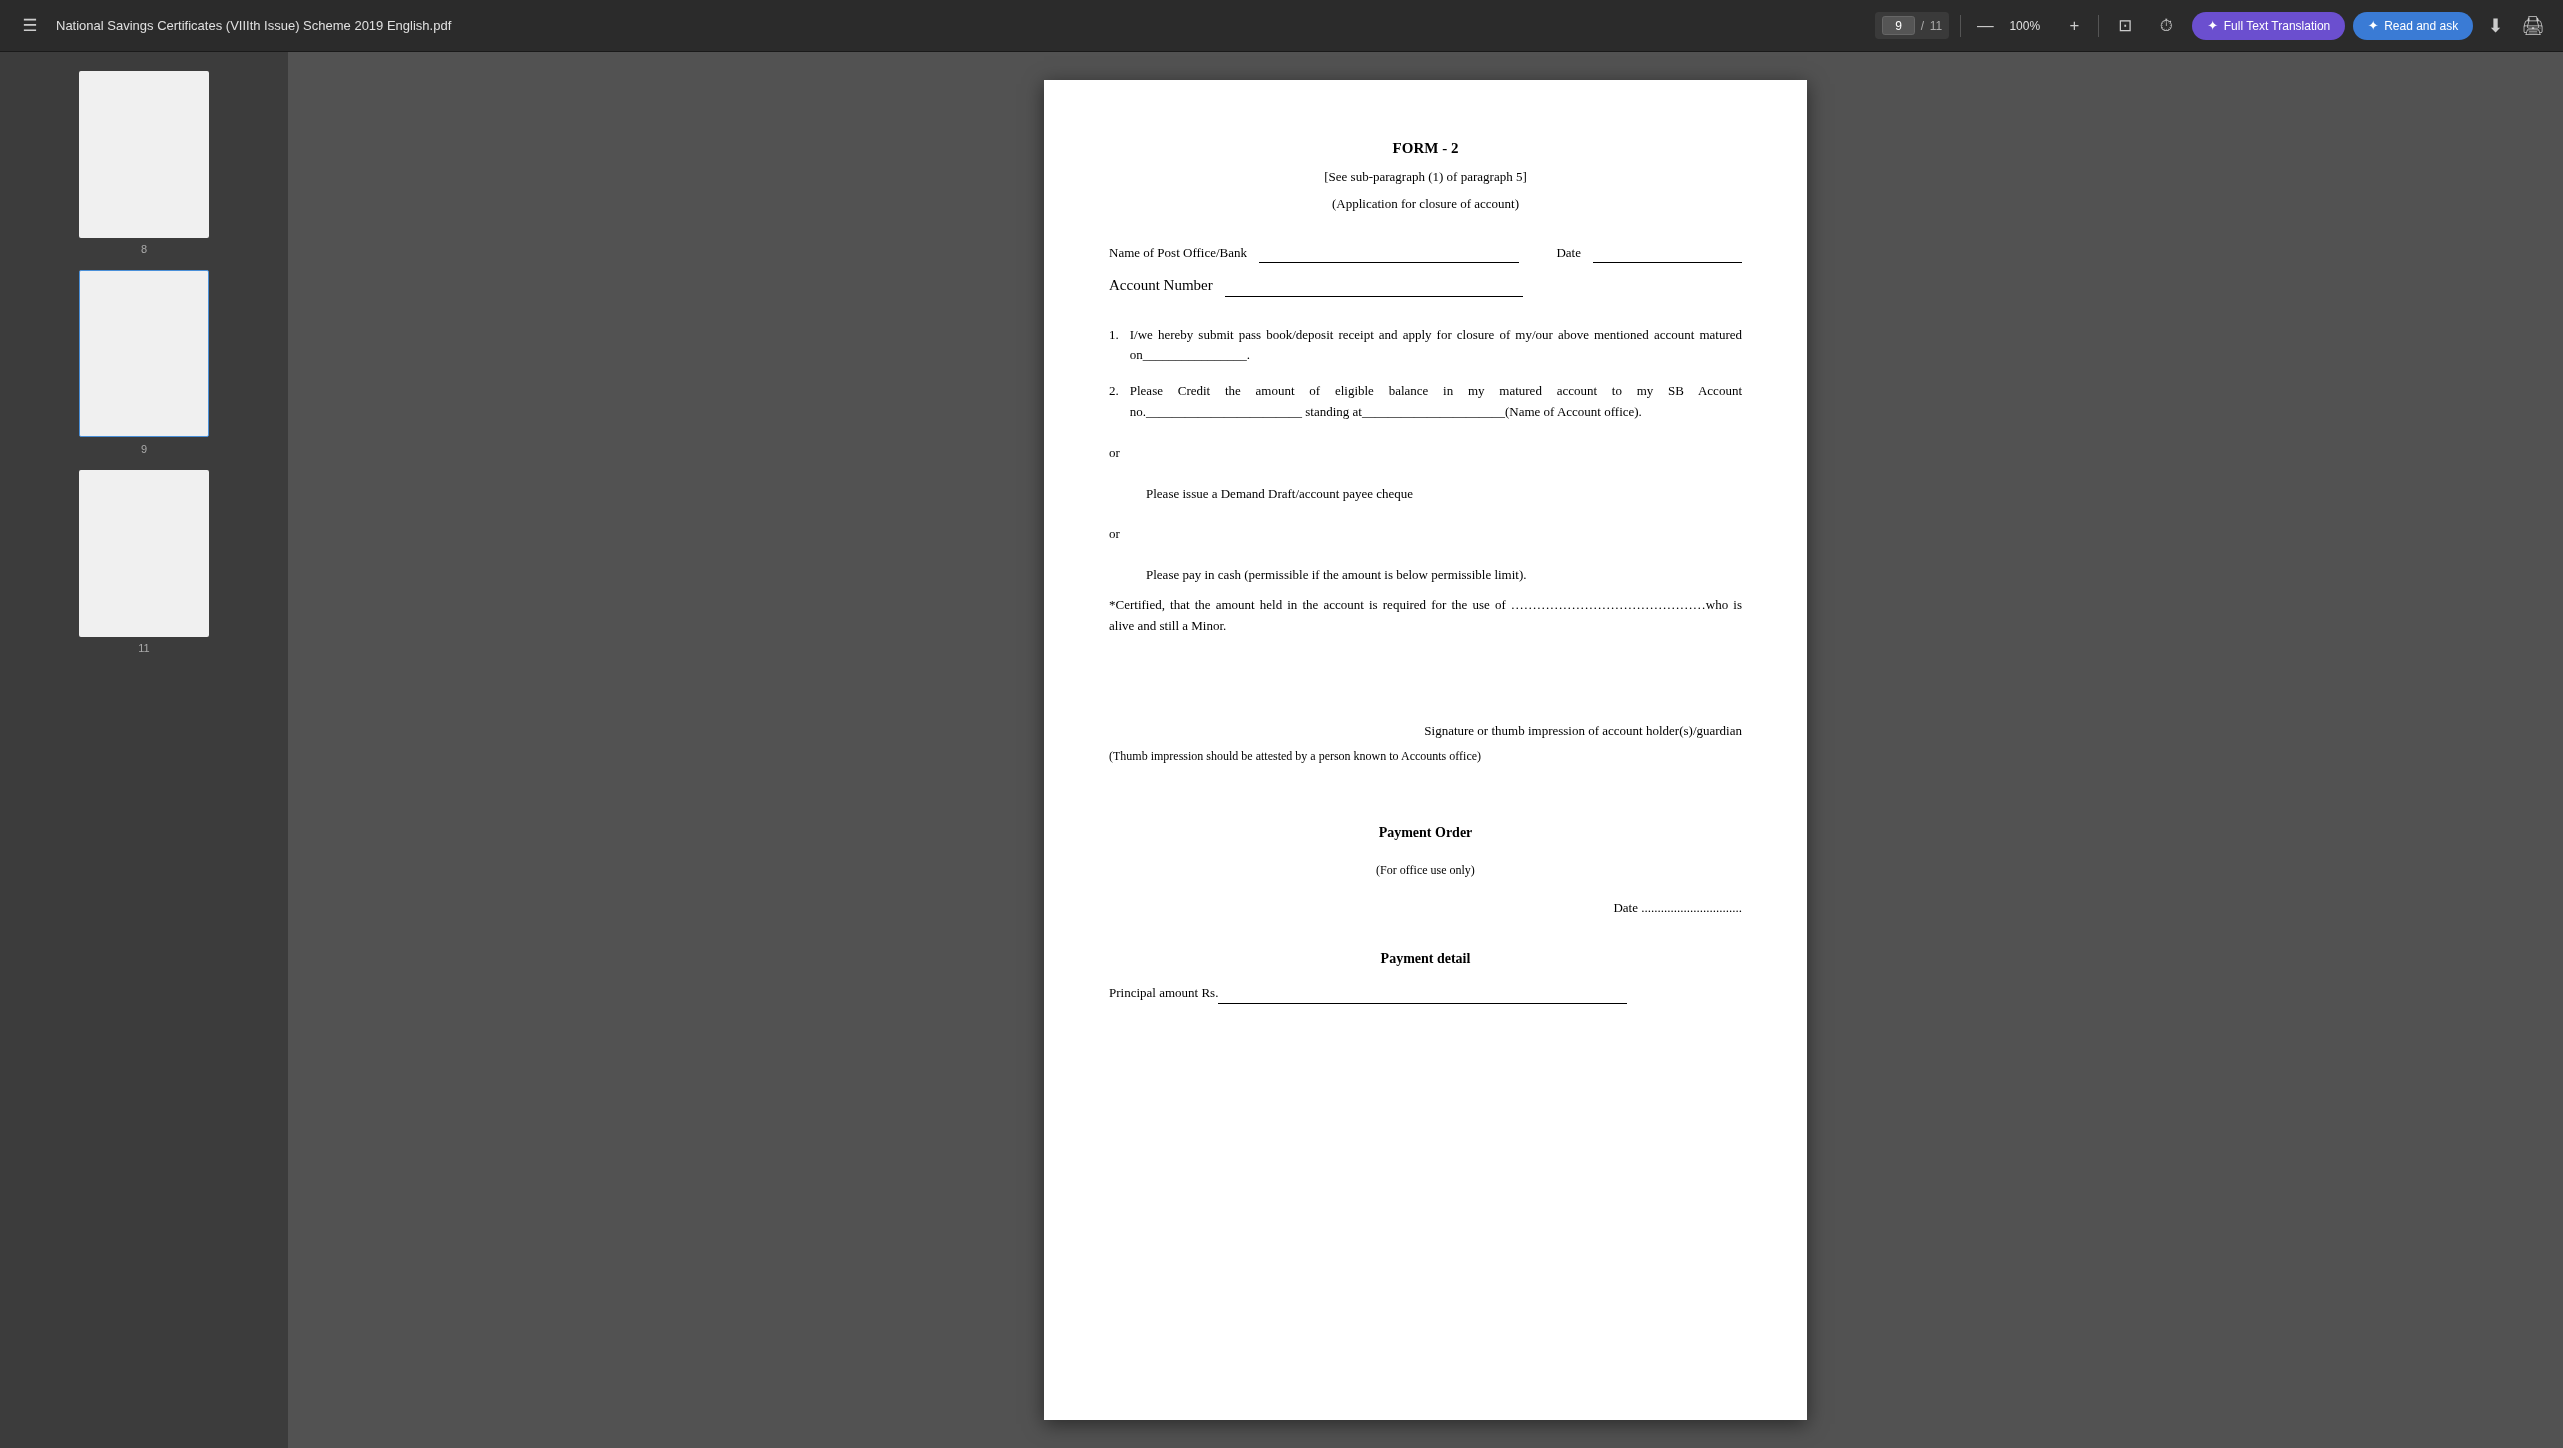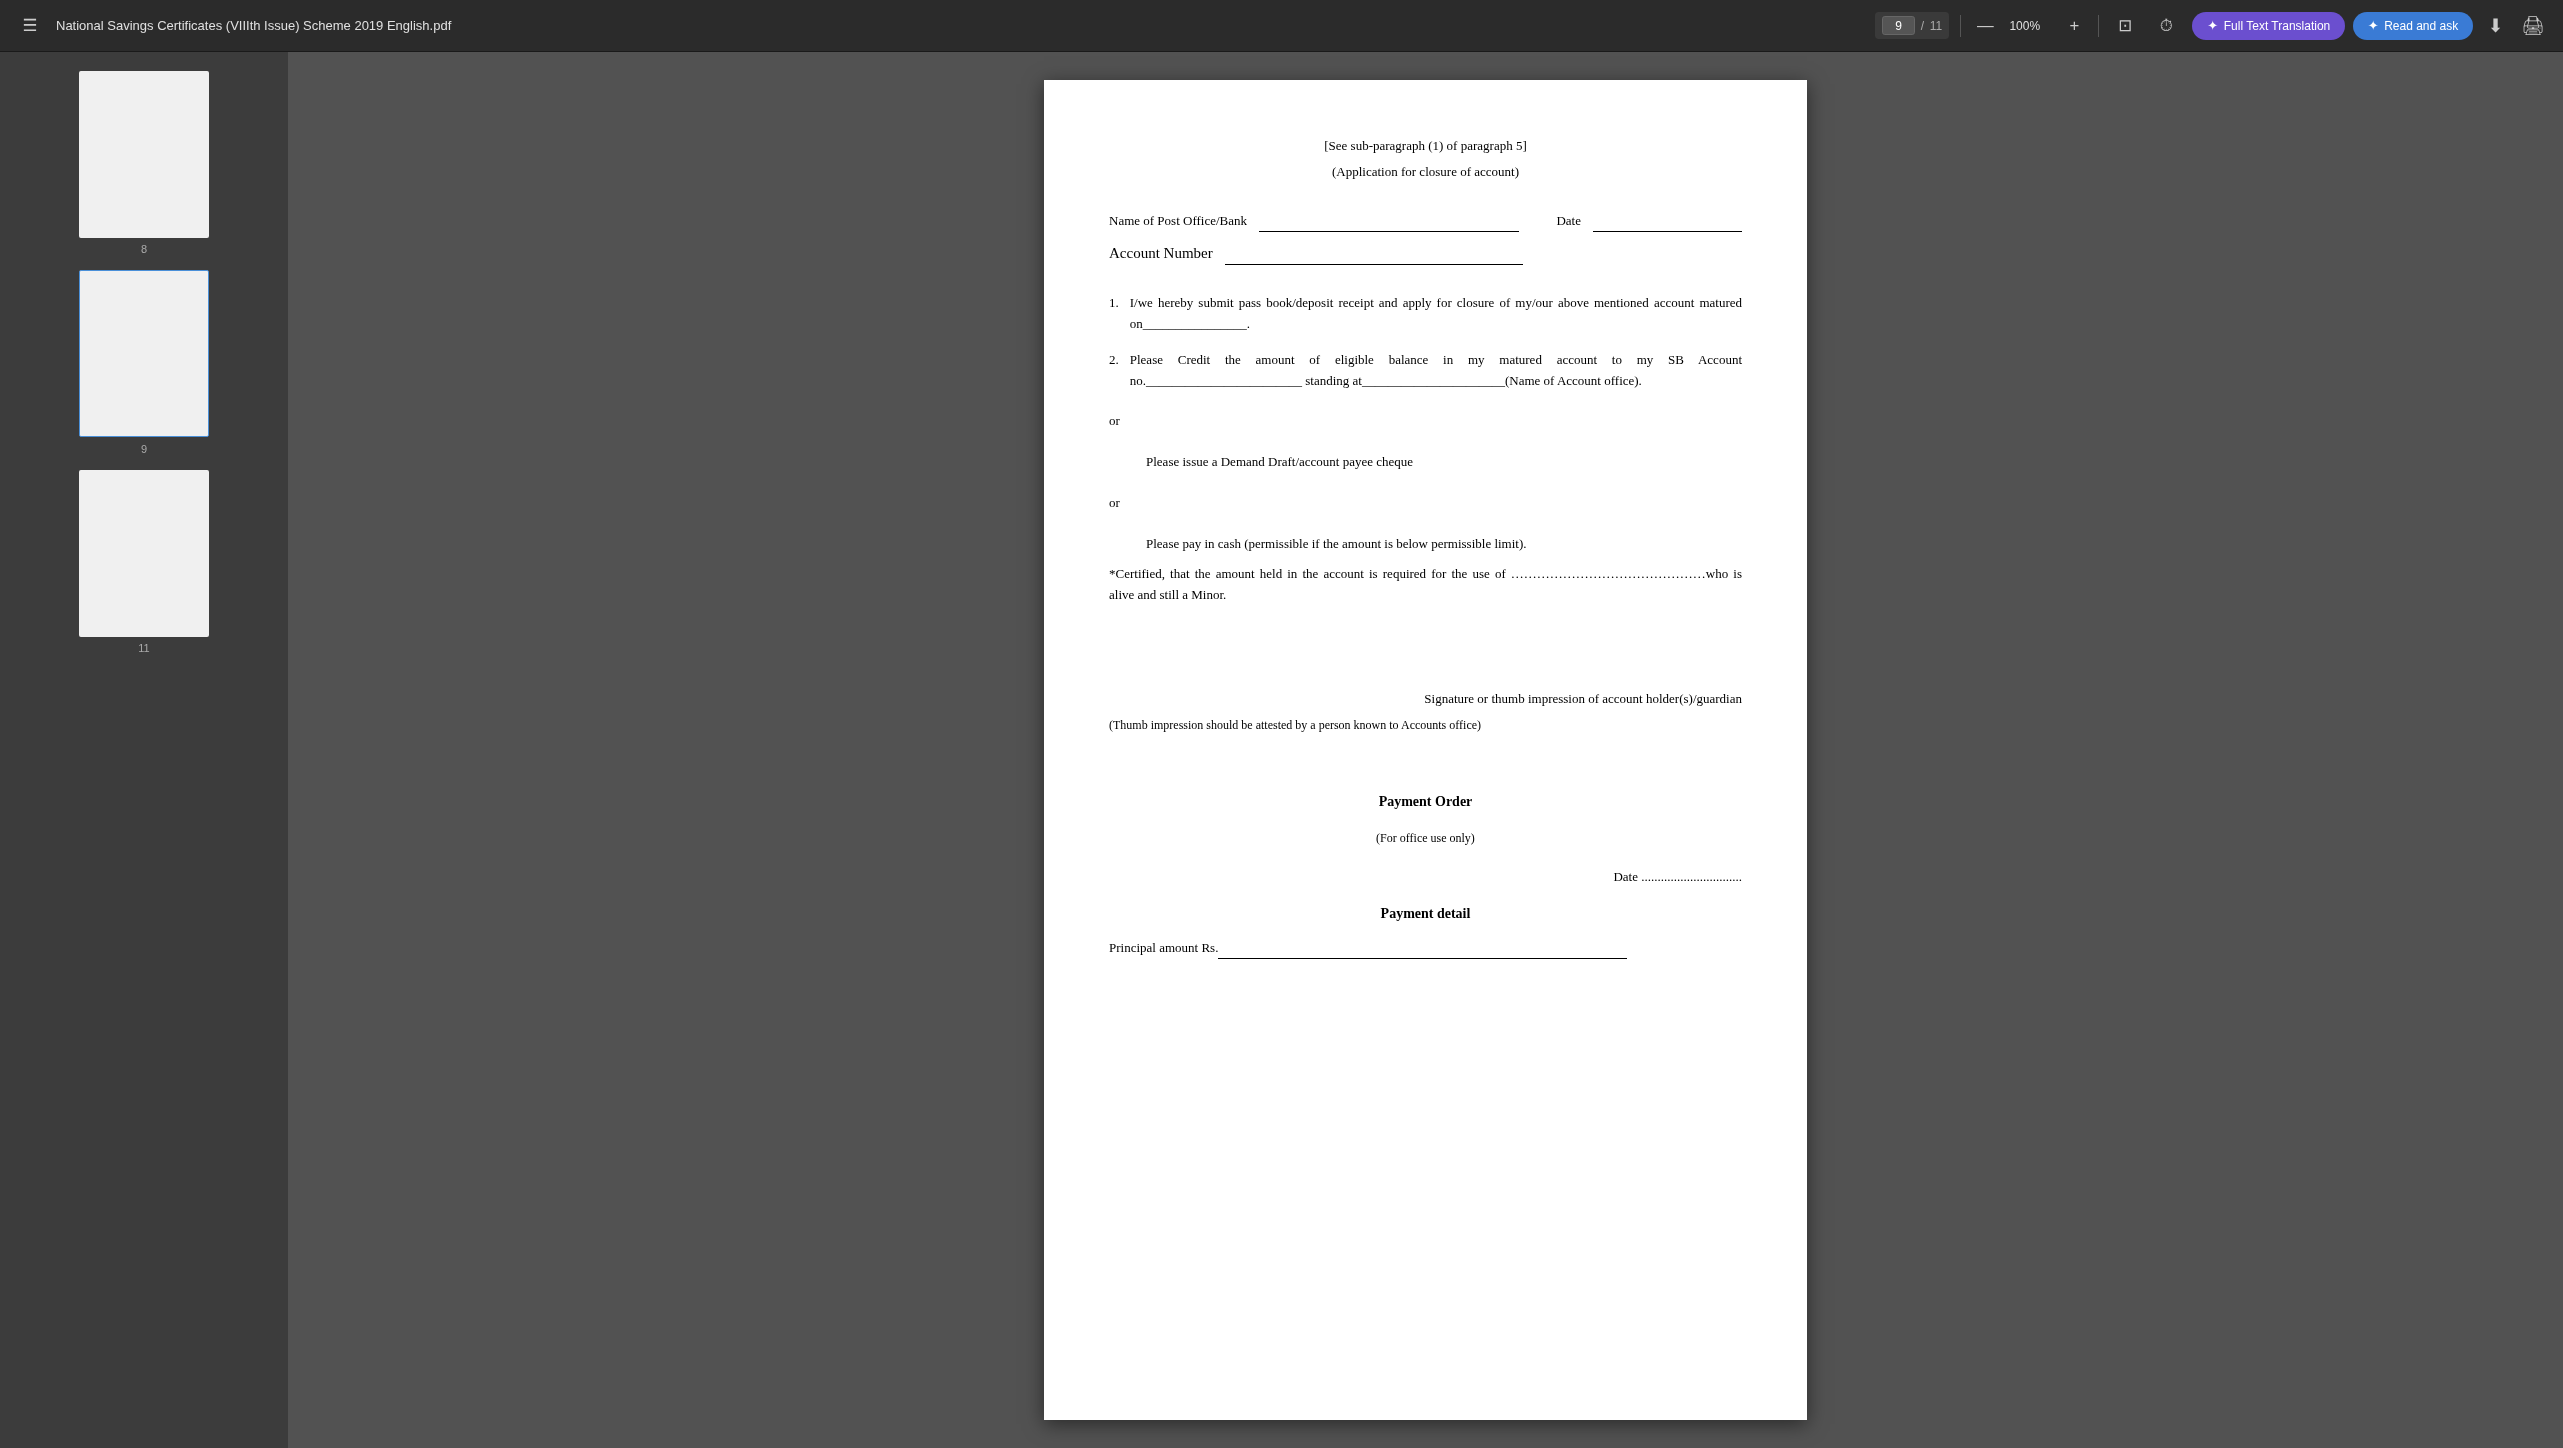--- a/index.html
+++ b/index.html
@@ -212,21 +212,21 @@
     .doc-para { font-size: 13px; margin-bottom: 18.6px; text-align: justify; }
     .doc-para-num { display: flex; gap: 11px; margin-bottom: 15px; }
     .doc-para-num .num { font-size: 13px; flex-shrink: 0; }
     .doc-para-num .text { font-size: 13px; text-align: justify; flex: 1; }
     .doc-or { text-align: left; font-size: 13px; margin: 20px 0; }
     .doc-indent { margin-left: 37px; font-size: 13px; margin-bottom: 9.3px; }
     .doc-sig { text-align: right; font-size: 13px; margin-top: 37px; margin-bottom: 5.6px; }
     .doc-sig-note { font-size: 12px; margin-bottom: 28px; }
     .doc-payment-title { font-size: 14px; font-weight: bold; text-align: center; margin-bottom: 16px; }
     .doc-payment-sub { font-size: 12px; text-align: center; margin-bottom: 18.6px; }
-    .doc-date-right { text-align: right; font-size: 13px; margin-bottom: 15px; }
+    .doc-date-right { text-align: right; font-size: 13px; margin-bottom: 29px; }
     .doc-payment-detail { font-size: 14px; font-weight: bold; text-align: center; margin-bottom: 13px; }
     .doc-principal { font-size: 13px; display: flex; align-items: flex-end; gap: 0; margin-bottom: 9.3px; }
     .doc-section-spacer { height: 28px; }
   </style>
 </head>
 <body>
 
 <div class="toolbar">
   <button class="toolbar-icon-btn">
     <span>☰</span>
@@ -294,20 +294,21 @@
 
     <div class="sidebar-page">
       <div class="sidebar-thumb blank"></div>
       <span class="sidebar-page-num">11</span>
     </div>
   </div>
 
   <div class="doc-viewer">
     <div class="doc-page">
 
+      <div class="doc-title">FORM - 2</div>
       <div class="doc-subtitle">[See sub-paragraph (1) of paragraph 5]</div>
       <div class="doc-subtitle2">(Application for closure of account)</div>
 
       <div class="doc-field-row">
         <div class="doc-field">
           <span>Name of Post Office/Bank</span>
             <span class="doc-underline"></span>
         </div>
         <div class="doc-field">
           <span>Date</span>

